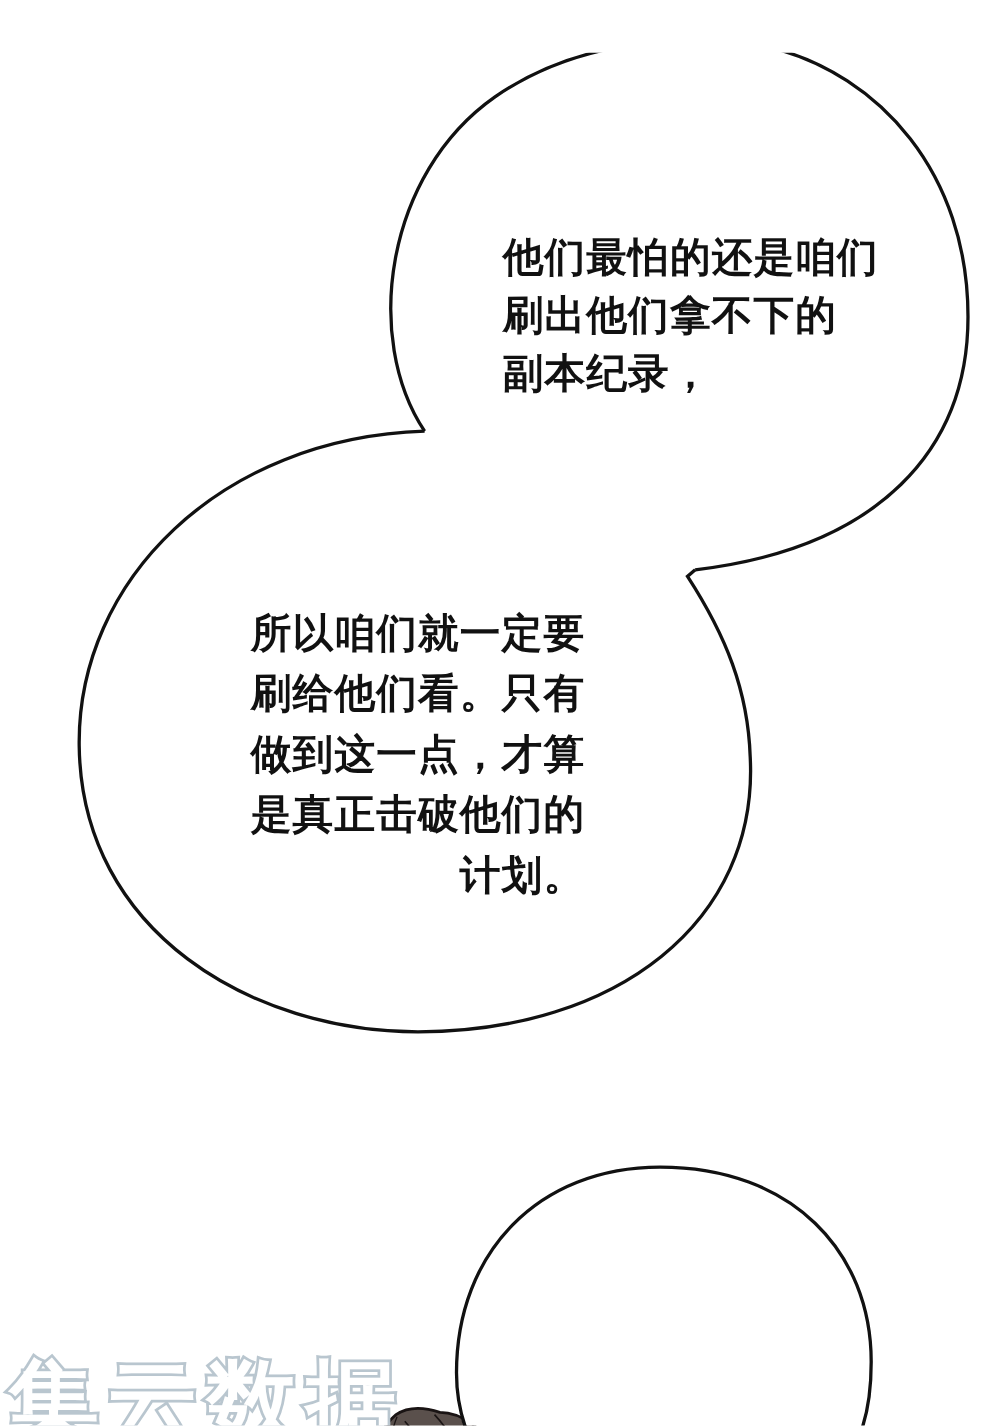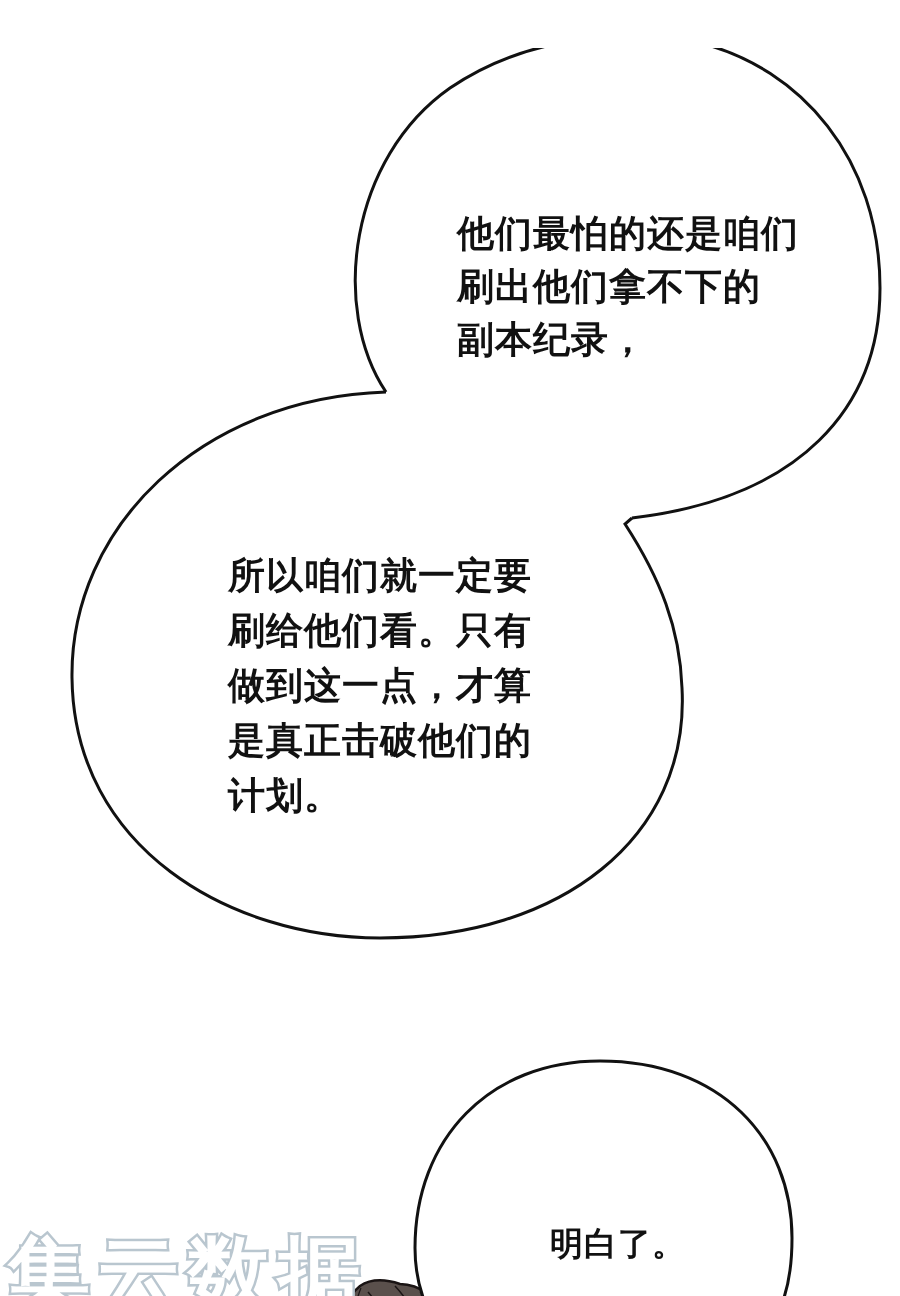--- a/index.html
+++ b/index.html
@@ -9,21 +9,21 @@
       position: absolute;
       font-family: "DejaVu Sans", sans-serif;
       font-weight: bold;
       color: #111111;
       font-size: 37px;
       line-height: 53px;
       letter-spacing: 1px;
       white-space: pre;
     }
     #text-1 { left: 457px; top: 159px; }
-    #text-2 { left: 228px; top: 500px; line-height: 55px; }
+    #text-2 { left: 228px; top: 500px; line-height: 55px; text-align: right; }
     #text-3 { left: 550px; top: 1171px; font-size: 33px; line-height: 50px; }
     .watermark-cn {
       position: absolute; left: 8px; top: 1172px;
       font-family: "DejaVu Sans", sans-serif; font-weight: bold;
       font-size: 82px; letter-spacing: 8px;
       color: #ffffff;
       -webkit-text-stroke: 5px #b9c6cf;
       paint-order: stroke fill;
       white-space: nowrap;
     }
@@ -94,16 +94,15 @@
   </svg>
 
   <div id="text-1" class="bubble-text">他们最怕的还是咱们
 刷出他们拿不下的
 副本纪录，</div>
   <div id="text-2" class="bubble-text">所以咱们就一定要
 刷给他们看。只有
 做到这一点，才算
 是真正击破他们的
 计划。</div>
-  <div id="text-3" class="bubble-text">明白了。</div>
 
   <div class="watermark-cn">集云数据</div>
 </div>
 
 </body></html>

